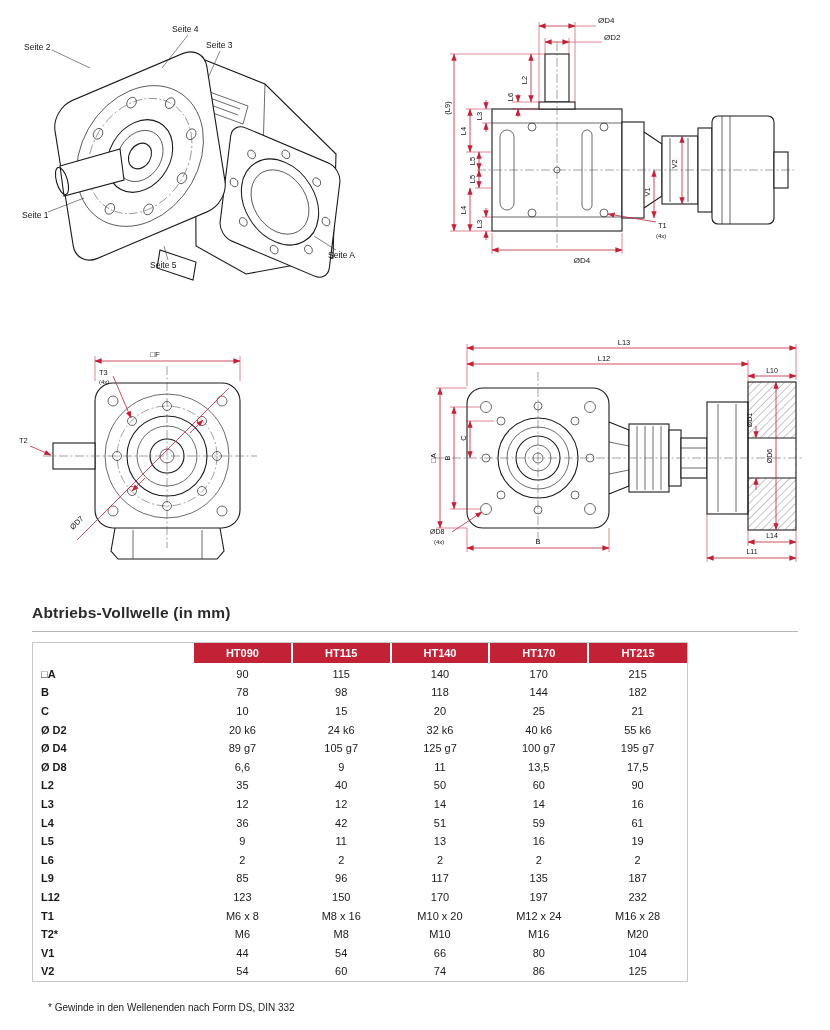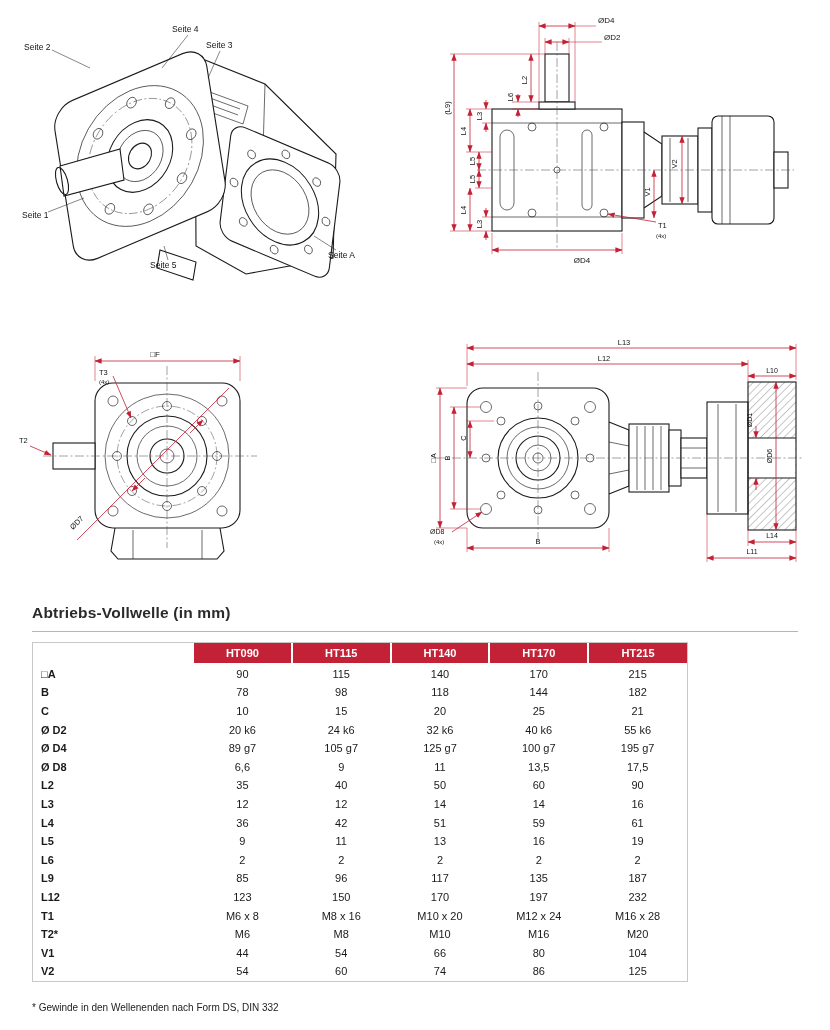--- a/index.html
+++ b/index.html
@@ -16,21 +16,21 @@
   .bl{stroke:#222;stroke-width:0.55;fill:none}
   .title-block{position:absolute;left:32px;top:604px;width:766px;border-bottom:1px solid #b5b5b5;padding-bottom:9px}
   .title-block h1{margin:0;font-size:15.5px;font-weight:bold;color:#2a2a2a;letter-spacing:.2px}
   .table-wrap{position:absolute;left:32px;top:642px;width:656px;border:1px solid #c8c8c8;background:#fff}
   table{width:100%;border-collapse:collapse;table-layout:fixed}
   col.c0{width:160px}
   thead th{background:#c32136;color:#fff;font-size:11px;font-weight:bold;padding:4px 0;border-left:2.5px solid #fff;border-bottom:2px solid #fff}
   thead th.empty{background:#fff;border-left:none}
   tbody td{font-size:11px;text-align:center;padding:2.8px 4px;line-height:13px}
   tbody td.rl{text-align:left;font-weight:bold;padding-left:8px}
-  .footnote{position:absolute;left:32px;top:1002px;font-size:10px;color:#222}
+  .footnote{position:absolute;left:48px;top:1002px;font-size:10px;color:#222}
 </style>
 </head>
 <body>
 
 <div class="page">
 
   <svg class="drawing" style="left:12px;top:6px" width="366" height="298" viewBox="0 0 366 298">
     <g>
       <path class="pf" d="M183,50 L253,78 L324,148 L321,252 L234,268 L184,240 Z"></path>
       <path class="p2" d="M253,78 L250,178"></path>

